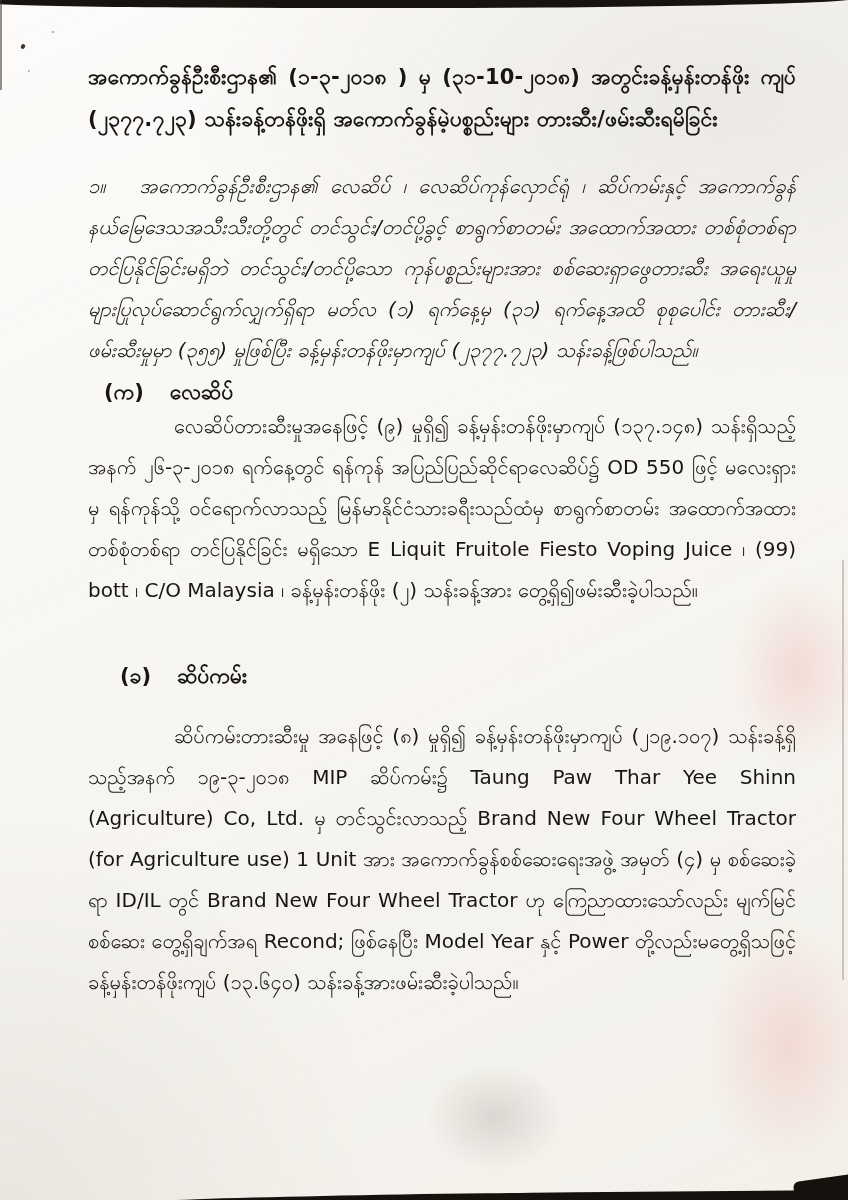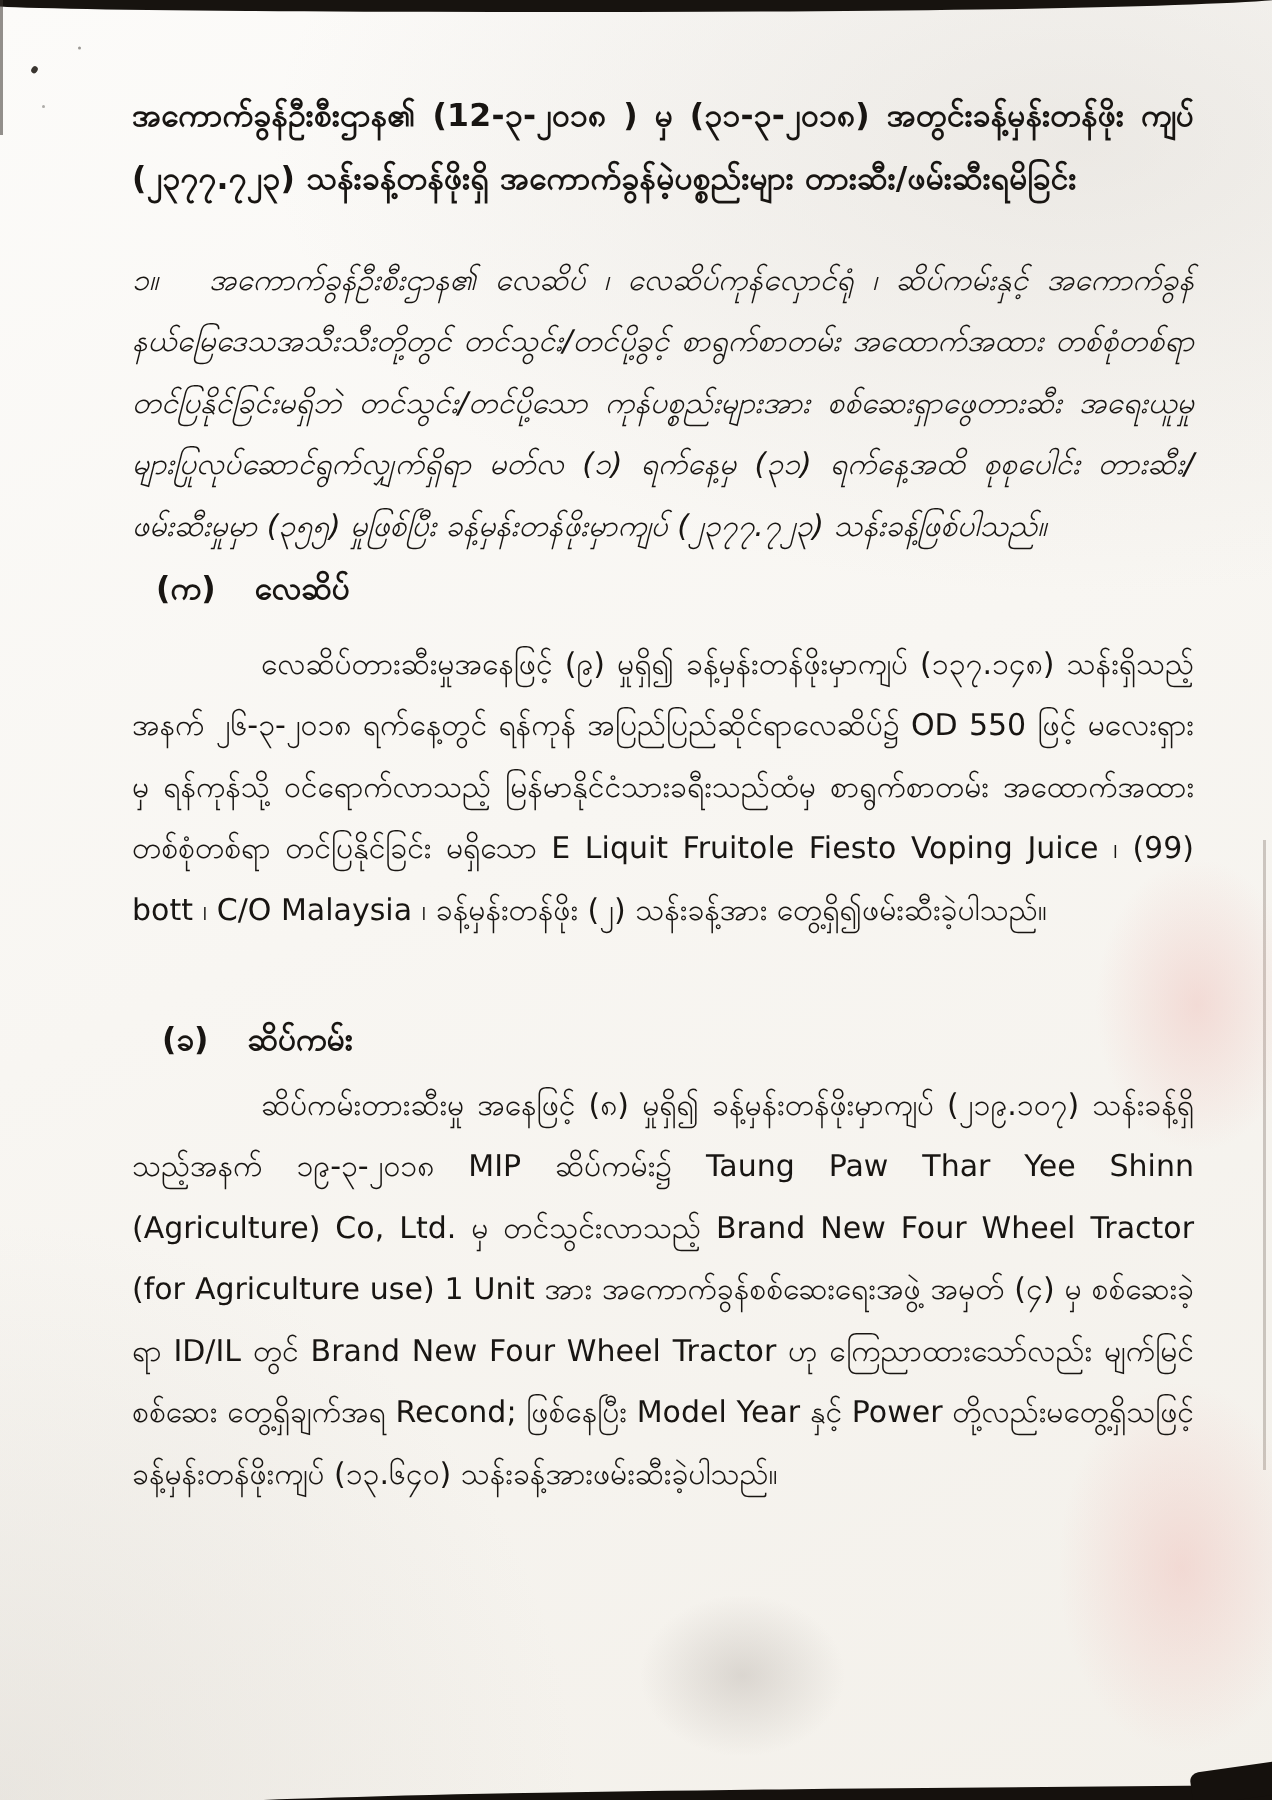--- a/index.html
+++ b/index.html
@@ -58,43 +58,43 @@
     top:56px;font-size:21px;line-height:42px;font-weight:bold;
     text-align:justify;letter-spacing:.2px;
   }
   .para{
     font-size:20px;line-height:41px;text-align:justify;
   }
   .p1{top:166px;font-style:italic;}
   .num{display:inline-block;padding-right:34px;}
   .sec{font-size:21px;font-weight:bold;}
   .secA{top:378px;left:104px;}
-  .secB{top:662px;left:108px;margin-top:17px;}
+  .secB{top:662px;left:120px;}
   .sec-label{display:inline-block;padding-right:26px;}
-  .pA{top:422px;text-indent:86px;}
+  .pA{top:406px;text-indent:86px;}
   .pB{top:716px;text-indent:86px;}
 </style>
 </head>
 <body>
 
 <div class="paper"></div>
 
 <div class="edge-top"></div>
 <div class="edge-bottom"></div>
 <div class="edge-bottom-right"></div>
 <div class="edge-left-line"></div>
 <div class="edge-right-line"></div>
 <div class="stain-right-1"></div>
 <div class="stain-right-2"></div>
 <div class="stain-bottom-smudge"></div>
 <div class="speck s1"></div>
 <div class="speck s2"></div>
 <div class="speck s3"></div>
 
-<div class="doc title">အကောက်ခွန်ဦးစီးဌာန၏ (12-၃-၂၀၁၈ ) မှ (၃၁-၃-၂၀၁၈) အတွင်းခန့်မှန်းတန်ဖိုး ကျပ် (၂၃၇၇.၇၂၃) သန်းခန့်တန်ဖိုးရှိ အကောက်ခွန်မဲ့ပစ္စည်းများ တားဆီး/ဖမ်းဆီးရမိခြင်း</div>
+<div class="doc title">အကောက်ခွန်ဦးစီးဌာန၏ (၁-၃-၂၀၁၈ ) မှ (၃၁-10-၂၀၁၈) အတွင်းခန့်မှန်းတန်ဖိုး ကျပ် (၂၃၇၇.၇၂၃) သန်းခန့်တန်ဖိုးရှိ အကောက်ခွန်မဲ့ပစ္စည်းများ တားဆီး/ဖမ်းဆီးရမိခြင်း</div>
 
 <div class="doc para p1">
   <span class="num">၁။</span><span>အကောက်ခွန်ဦးစီးဌာန၏ လေဆိပ် ၊ လေဆိပ်ကုန်လှောင်ရုံ ၊ ဆိပ်ကမ်းနှင့် အကောက်ခွန်နယ်မြေဒေသအသီးသီးတို့တွင် တင်သွင်း/တင်ပို့ခွင့် စာရွက်စာတမ်း အထောက်အထား တစ်စုံတစ်ရာတင်ပြနိုင်ခြင်းမရှိဘဲ တင်သွင်း/တင်ပို့သော ကုန်ပစ္စည်းများအား စစ်ဆေးရှာဖွေတားဆီး အရေးယူမှုများပြုလုပ်ဆောင်ရွက်လျှက်ရှိရာ မတ်လ (၁) ရက်နေ့မှ (၃၁) ရက်နေ့အထိ စုစုပေါင်း တားဆီး/ဖမ်းဆီးမှုမှာ (၃၅၅) မှုဖြစ်ပြီး ခန့်မှန်းတန်ဖိုးမှာကျပ် (၂၃၇၇.၇၂၃) သန်းခန့်ဖြစ်ပါသည်။</span>
 </div>
 
 <div class="doc sec secA">
   <span class="sec-label">(က)</span><span>လေဆိပ်</span>
 </div>
 
 <div class="doc para pA">လေဆိပ်တားဆီးမှုအနေဖြင့် (၉) မှုရှိ၍ ခန့်မှန်းတန်ဖိုးမှာကျပ် (၁၃၇.၁၄၈) သန်းရှိသည့်အနက် ၂၆-၃-၂၀၁၈ ရက်နေ့တွင် ရန်ကုန် အပြည်ပြည်ဆိုင်ရာလေဆိပ်၌ OD 550 ဖြင့် မလေးရှား မှ ရန်ကုန်သို့ ဝင်ရောက်လာသည့် မြန်မာနိုင်ငံသားခရီးသည်ထံမှ စာရွက်စာတမ်း အထောက်အထား တစ်စုံတစ်ရာ တင်ပြနိုင်ခြင်း မရှိသော E Liquit Fruitole Fiesto Voping Juice ၊ (99) bott ၊ C/O Malaysia ၊ ခန့်မှန်းတန်ဖိုး (၂) သန်းခန့်အား တွေ့ရှိ၍ဖမ်းဆီးခဲ့ပါသည်။</div>

